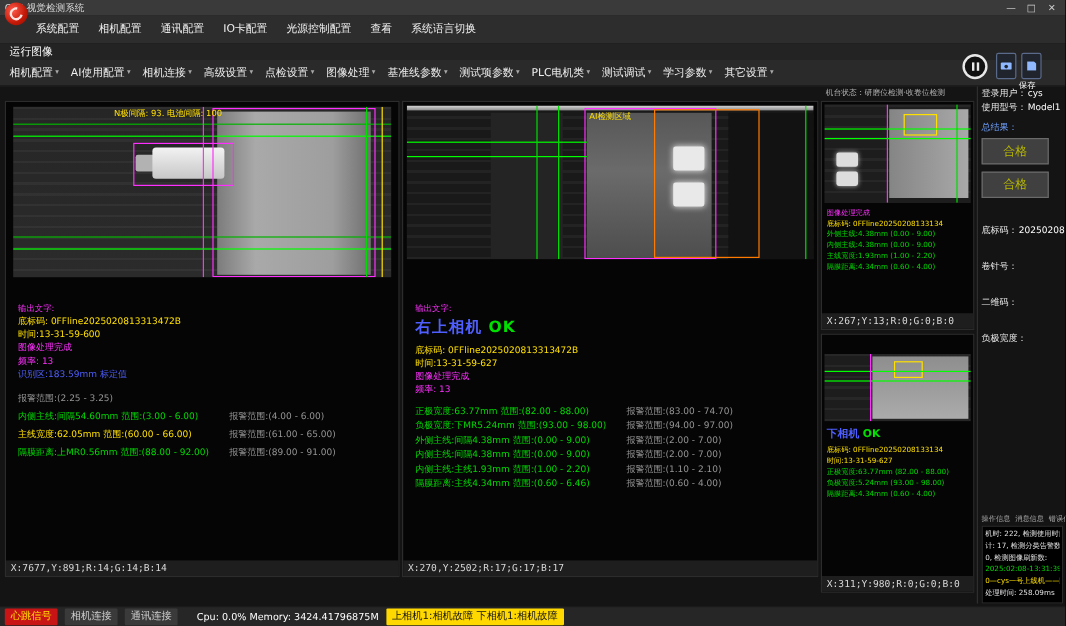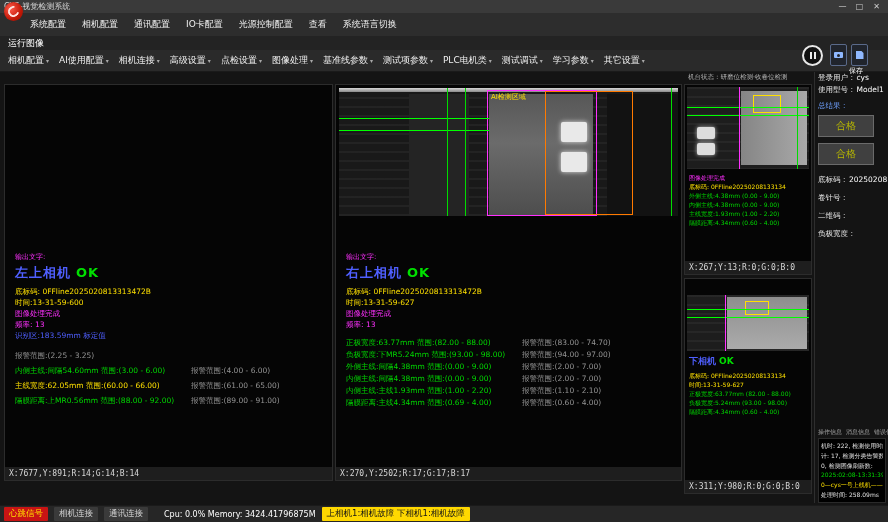--- a/index.html
+++ b/index.html
@@ -88,21 +88,21 @@
   .s-result .r-ok{font-size:9px;margin-left:3px;}
   
   .divider{position:absolute;left:814px;top:72px;width:1px;height:431px;background:#2e2e2e;}
   .right-panel{position:absolute;left:818px;top:72px;width:68px;height:431px;font-size:7.5px;}
   .rp-row{line-height:12px;white-space:nowrap;}
   .rp-label{color:#e8e8e8;}
   .rp-value{color:#ffffff;margin-left:1px;}
   .rp-blue{color:#6fa0ff;margin-top:4px;line-height:12px;}
   .result-boxes{display:flex;flex-direction:column;}
   .result-box{width:54px;height:20px;border:1px solid #6a6a6a;margin:3px 0;display:flex;align-items:center;justify-content:center;color:#b8b800;font-size:10px;background:#404040;}
-  .rp-gap{margin-top:6px;}
+  .rp-gap{margin-top:18px;}
   .stats-tabs{position:absolute;left:0;top:356px;display:flex;gap:4px;font-size:6px;color:#a8a8a8;white-space:nowrap;}
   .stats-box{position:absolute;left:0;top:366px;width:68px;height:65px;background:#000;border:1px solid #2a2a2a;padding:2px;box-sizing:border-box;overflow:hidden;display:flex;flex-direction:column;}
   .stats-line{font-size:6px;line-height:10px;white-space:nowrap;overflow:hidden;}
   
   .statusbar{position:absolute;left:0;top:505px;width:888px;height:17px;background:#262626;display:flex;align-items:center;gap:6px;padding-left:4px;box-sizing:border-box;border-top:1px solid #1a1a1a;}
   .badge{font-size:8.5px;padding:1px 5px;border-radius:1px;white-space:nowrap;}
   .badge.heart{background:#c81414;color:#ffe000;}
   .badge.link{background:#3a3a3a;color:#cfcfcf;}
   .cpu{font-size:8px;color:#ffffff;white-space:nowrap;padding-left:10px;}
   .badge.warn{background:#ffd800;color:#141414;}
@@ -220,25 +220,38 @@
     <div class="mini-btn b1">
         <span class="cam-glyph"></span>
       </div>
     <div class="mini-btn b2">
         <span class="disk-glyph"></span>
       </div>
     <div class="save-label">保存</div>
   </div>
 
   <div class="campanel" id="cam-left">
+    <div class="scene scene-l">
+      <div class="tex"></div>
+      <div class="blk-l"></div>
+      <div class="conn-tip"></div>
+      <div class="conn"></div>
+      <div class="hl" style="top:14px;background:#00b400"></div>
+      <div class="hl" style="top:24px"></div>
+      <div class="hl" style="top:108px;background:#00b400"></div>
+      <div class="hl" style="top:118px"></div>
+      <div class="rect-m" style="left:166px;top:1px;width:134px;height:139px"></div>
+      <div class="rect-m" style="left:100px;top:30px;width:82px;height:34px"></div>
+      <div class="vl" style="left:158px;background:#ff30ff"></div>
+      <div class="vl" style="left:294px;background:#00dc00"></div>
+      <div class="vl" style="left:307px;background:#ffe000"></div>
+      <div class="olabel" style="left:84px;top:1px">N极间隔: 93. 电池间隔: 100</div>
+    </div>
     <div class="camtext">
       <div class="out-label magenta">输出文字:</div>
-      <div class="result-line">
-        <span class="r-title">左上相机</span><span class="r-ok">OK</span>
-      </div>
       <div class="tline yellow">底标码: 0FFline2025020813313472B</div>
       <div class="tline yellow">时间:13-31-59-600</div>
       <div class="tline magenta">图像处理完成</div>
       <div class="tline magenta">频率: 13</div>
       <div class="tline blue">识别区:183.59mm 标定值</div>
       <div class="mrows rows-l">
 
           <div class="mrow">
             <span class="mright">报警范围:(2.25 - 3.25)</span>
           </div>
@@ -310,21 +323,21 @@
             <span class="mleft green">内侧主线:间隔4.38mm 范围:(0.00 - 9.00)</span>
             <span class="mright">报警范围:(2.00 - 7.00)</span>
           </div>
 
           <div class="mrow">
             <span class="mleft green">内侧主线:主线1.93mm 范围:(1.00 - 2.20)</span>
             <span class="mright">报警范围:(1.10 - 2.10)</span>
           </div>
 
           <div class="mrow">
-            <span class="mleft green">隔膜距离:主线4.34mm 范围:(0.69 - 4.00)</span>
+            <span class="mleft green">隔膜距离:主线4.34mm 范围:(0.60 - 6.46)</span>
             <span class="mright">报警范围:(0.60 - 4.00)</span>
           </div>
         </div>
     </div>
     <div class="coordbar">X:270,Y:2502;R:17;G:17;B:17</div>
   </div>
 
   <div class="small-caption">机台状态：研磨位检测·收卷位检测</div>
 
   <div class="campanel" id="small1">

